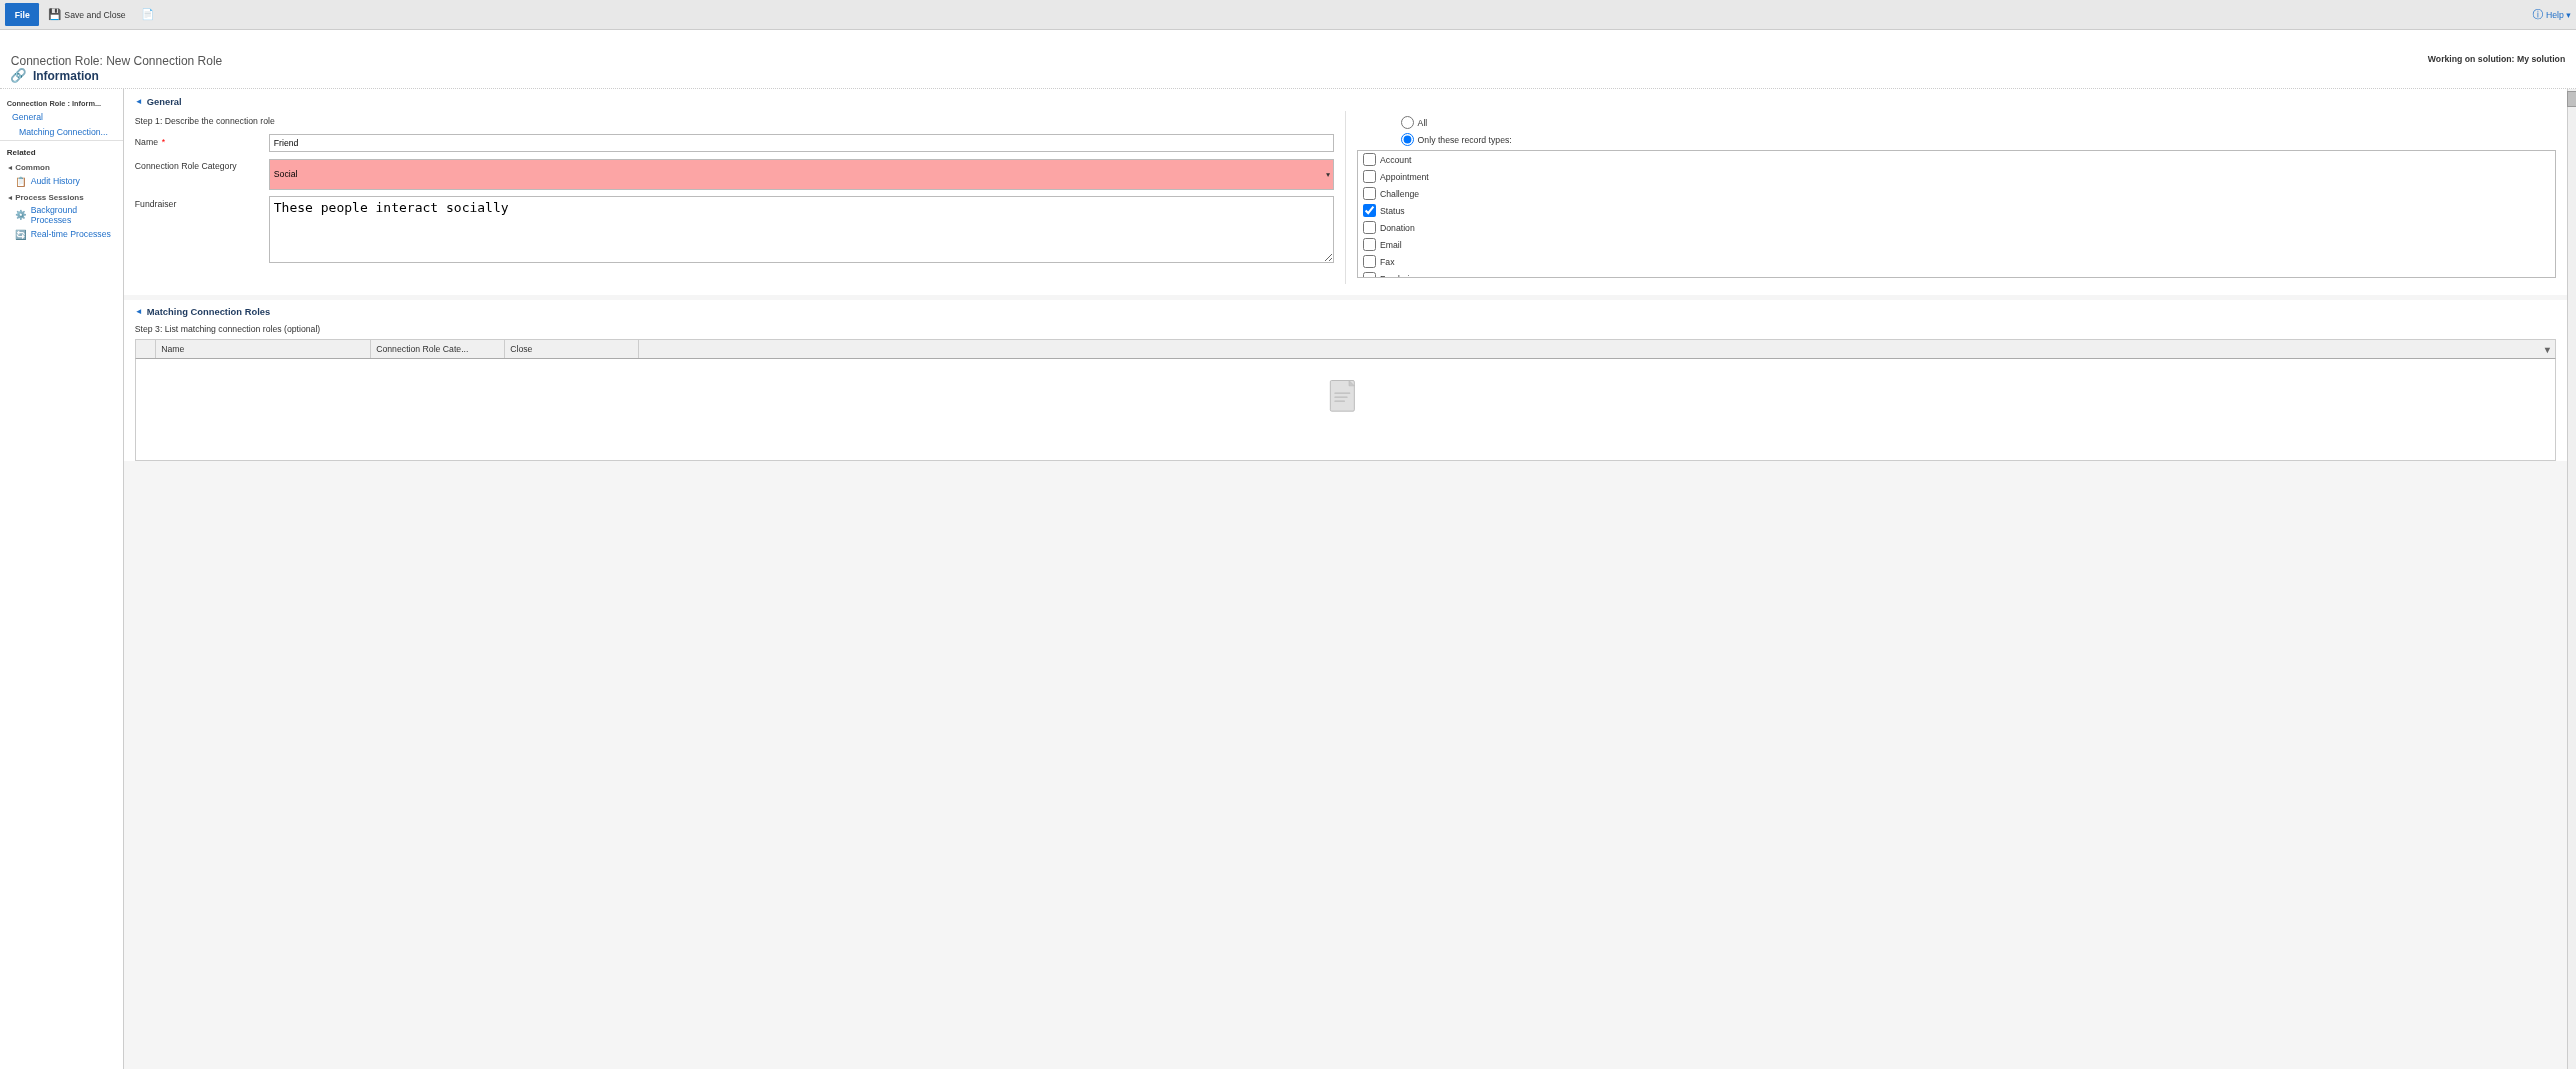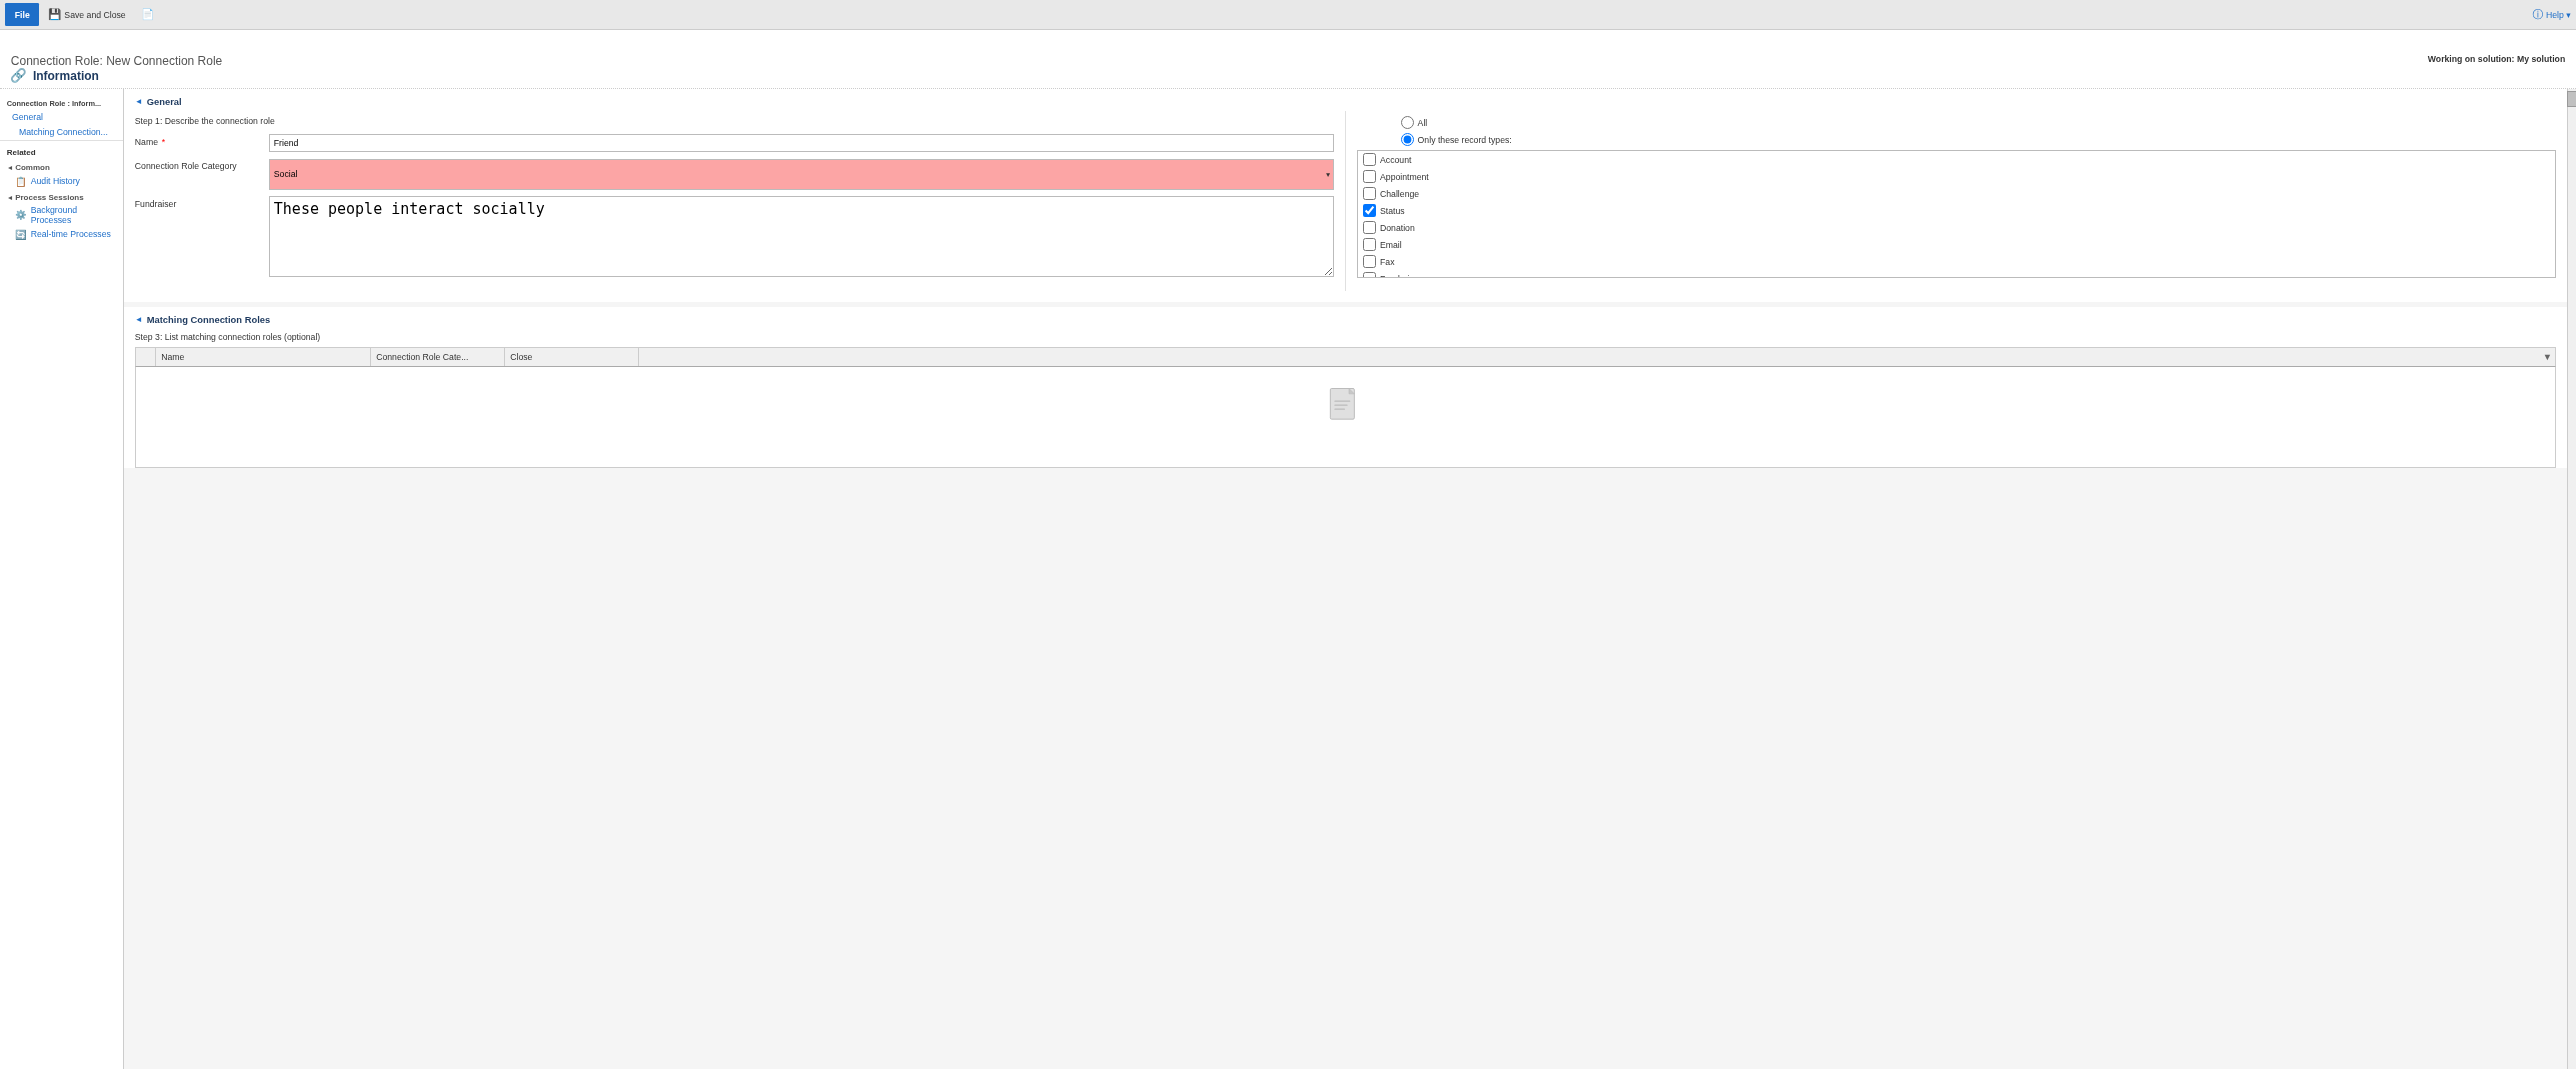--- a/index.html
+++ b/index.html
@@ -203,24 +203,24 @@
     .form-select-arrow {
       position: absolute;
       right: 2.7px;
       top: 50%;
       transform: translateY(-50%);
       font-size: 6.7px;
       pointer-events: none;
     }
     .form-textarea {
       width: 100%;
-      height: 81px;
+      height: 67px;
       border: 0.7px solid #bbb;
       padding: 2.7px 4px;
-      font-size: 15px;
+      font-size: 13px;
       resize: vertical;
       background: white;
     }
     .radio-row {
       display: flex;
       align-items: center;
       gap: 4px;
       margin-bottom: 4px;
       font-size: 8.7px;
       margin-left: 44px;

